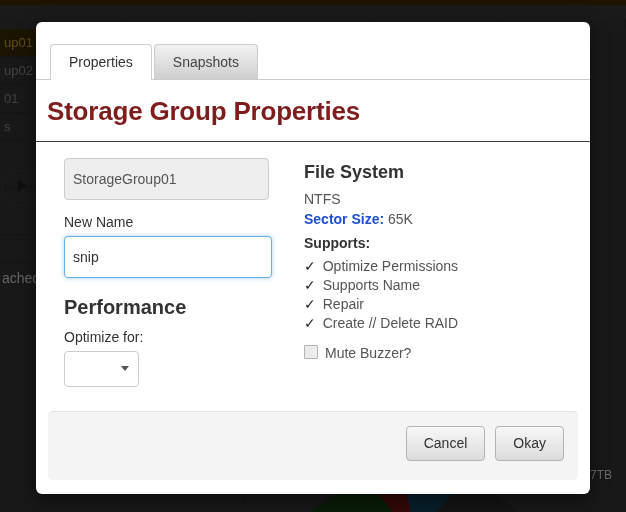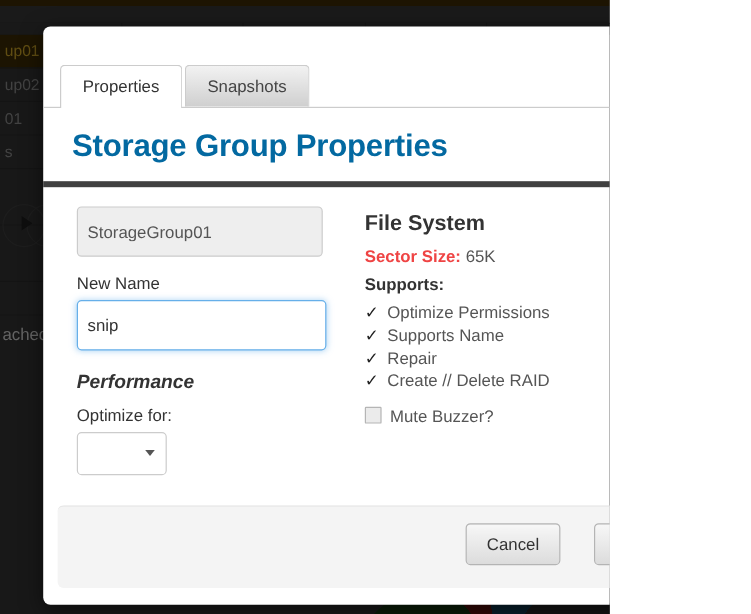--- a/index.html
+++ b/index.html
@@ -6,21 +6,21 @@
     margin: 0;
     padding: 0;
     width: 626px;
     height: 512px;
     overflow: hidden;
     font-family: "Liberation Sans", sans-serif;
   }
 
   #stage {
     position: relative;
-    width: 508px;
+    width: 626px;
     height: 512px;
     background: #3a3a3a;
     overflow: hidden;
   }
 
   
   .bg-layer {
     position: absolute;
     inset: 0;
     background: #333333;
@@ -160,21 +160,21 @@
     width: 554px;
     background: #ffffff;
     border-radius: 6px;
     box-shadow: 0 5px 18px rgba(0,0,0,0.5);
     padding: 0;
   }
 
   .tabs {
     display: flex;
     align-items: flex-end;
-    padding: 32px 0 0 14px;
+    padding: 22px 0 0 14px;
     border-bottom: 1px solid #cccccc;
     position: relative;
   }
 
   .tab {
     font-size: 14px;
     padding: 9px 18px 8px 18px;
     border: 1px solid #cccccc;
     border-bottom: none;
     border-radius: 4px 4px 0 0;
@@ -189,23 +189,23 @@
     background: #ffffff;
     color: #333333;
     z-index: 2;
     margin-bottom: -1px;
     padding-bottom: 9px;
   }
 
   .modal-title {
     font-size: 26px;
     font-weight: bold;
-    color: #0369a1;
-    padding: 16px 28px 14px 24px;
-    border-bottom: 5px solid #404040;
+    color: #7f1d1d;
+    padding: 16px 28px 14px 11px;
+    border-bottom: 1px solid #404040;
     letter-spacing: -0.2px;
   }
 
   .modal-body {
     display: flex;
     padding: 16px 28px 10px 28px;
     gap: 18px;
   }
 
   .col-left { width: 222px; flex: none; }
@@ -234,25 +234,24 @@
     background: #ffffff;
     border-color: #66afe9;
     box-shadow: 0 0 5px rgba(102,175,233,0.55);
     color: #333333;
     width: 208px;
   }
 
   .spacer-14 { height: 14px; }
 
   .section-head {
-    font-size: 16px;
+    font-size: 20px;
     font-weight: bold;
     color: #333333;
     margin: 18px 0 10px 0;
-    font-style: italic;
   }
 
   .select-wrap {
     position: relative;
     display: inline-block;
   }
   .selectbox {
     box-sizing: border-box;
     width: 75px;
     height: 36px;
@@ -281,21 +280,21 @@
   .fs-type {
     font-size: 14px;
     color: #555555;
     margin-bottom: 4px;
   }
   .fs-line {
     font-size: 14px;
     color: #555555;
     margin-bottom: 8px;
   }
-  .fs-line b { color: #ef4444; }
+  .fs-line b { color: #1d4ed8; }
   .fs-supports {
     font-size: 14px;
     font-weight: bold;
     color: #333333;
     margin-bottom: 7px;
   }
   .check-list { margin: 0; padding: 0; list-style: none; }
   .check-item {
     font-size: 14px;
     color: #555555;
@@ -331,21 +330,21 @@
     border-top: 1px solid #e2e2e2;
     border-radius: 5px;
     height: 68px;
     position: relative;
   }
   .footer-btns {
     position: absolute;
     right: 14px;
     top: 14px;
     display: flex;
-    gap: 28px;
+    gap: 10px;
   }
   .btn {
     font-size: 14px;
     font-family: "Liberation Sans", sans-serif;
     color: #333333;
     padding: 8px 17px;
     border: 1px solid #b4b4b4;
     border-radius: 4px;
     background: linear-gradient(to bottom, #f7f7f7 0%, #dcdcdc 100%);
     cursor: pointer;
@@ -430,20 +429,21 @@
         <div class="select-wrap">
           <div class="selectbox"></div>
           <div class="select-caret"></div>
         </div>
       </div>
 
       <div class="col-right">
 
         <div class="fs-head">File System</div>
 
+        <div class="fs-type">NTFS</div>
 
         <div class="fs-line">
           <b>Sector Size:</b>
           <span>65K</span>
         </div>
 
         <div class="fs-supports">Supports:</div>
 
         <ul class="check-list">
           <li class="check-item">

